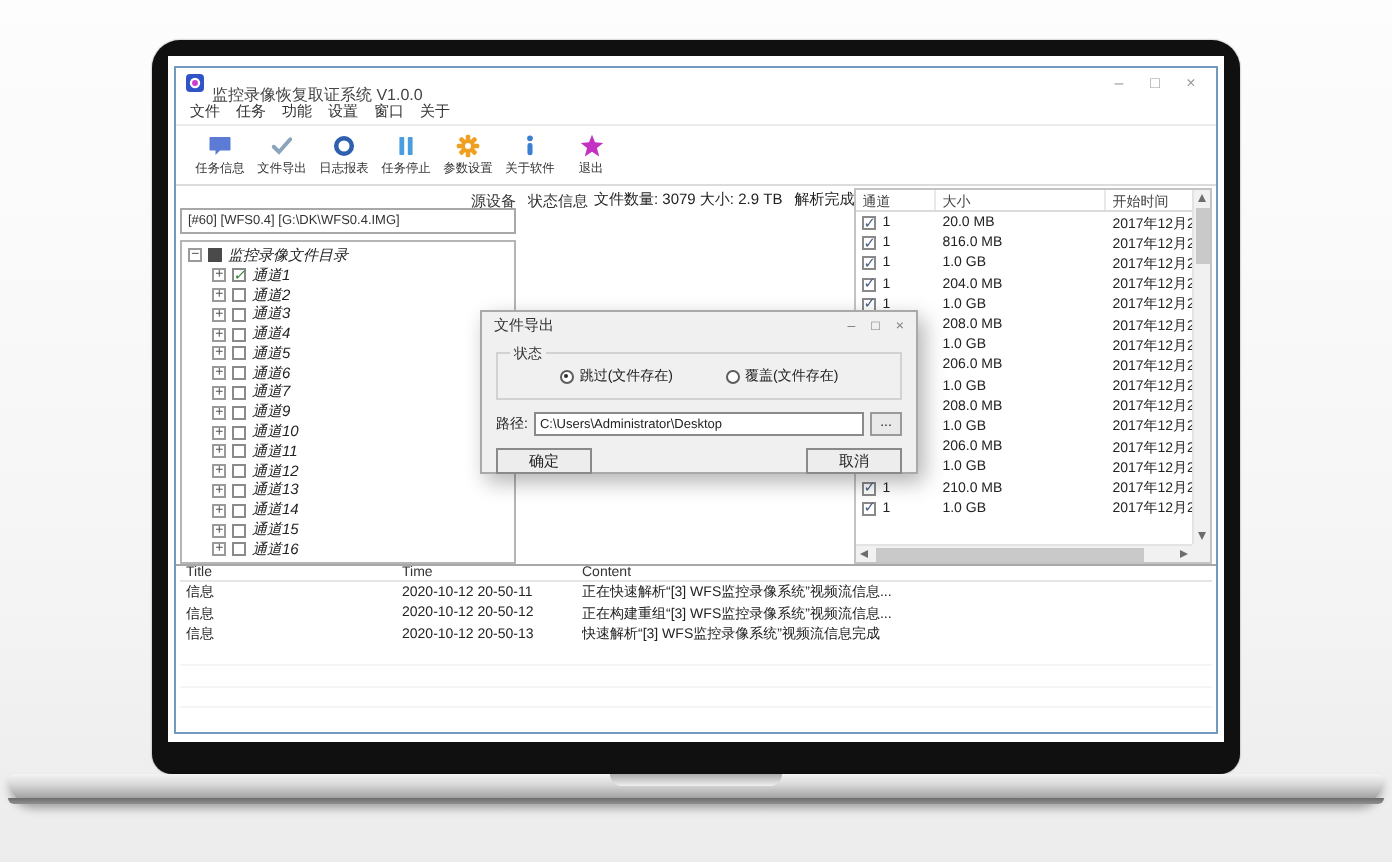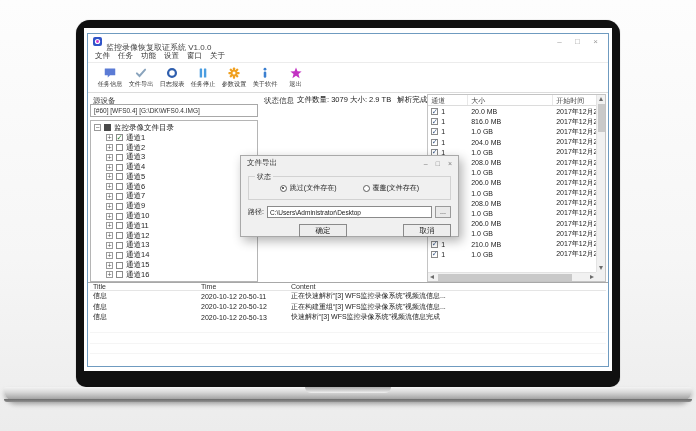--- a/index.html
+++ b/index.html
@@ -36,25 +36,25 @@
   .menubar { height:13px; display:flex; align-items:center; padding:0 3px; flex:none; }
   .menu-item { padding:0 4px; font-size:7.5px; color:#333; white-space:nowrap; }
   .toolbar { height:31px; border-top:1px solid #ececec; border-bottom:1px solid #dcdcdc;
     display:flex; align-items:center; padding:0 6px; flex:none; }
   .tool { width:31px; display:flex; flex-direction:column; align-items:center; gap:1px; }
   .tool svg { width:12px; height:12px; }
   .tool-label { font-size:6.5px; color:#333; white-space:nowrap; transform:scale(.95); }
 
   .main { flex:1; display:flex; padding:1px 2px 0 2px; gap:3px; min-height:0; }
   .left-col { width:168px; display:flex; flex-direction:column; min-height:0; }
-  .panel-label { font-size:7.5px; color:#333; padding:2px 0 1px 3px; height:10px; white-space:nowrap; }
+  .panel-label { font-size:7.5px; color:#333; padding:2px 0 1px 3px; height:10px; white-space:nowrap;text-align:right; }
   .device-box { border:1px solid #a8a8a8; height:13px; line-height:11px; padding:0 3px;
     font-size:6.5px; color:#333; background:#fff; white-space:nowrap; overflow:hidden; }
   .tree { flex:1; border:1px solid #b5b5b5; margin-top:3px; overflow:hidden;
-    padding:2px 0 0 3px; background:#fff; }
+    padding:2px 0 0 3px; background:#fff;font-style:italic; }
   .tree-item { display:flex; align-items:center; gap:3px; height:9.8px;
     font-size:7.5px; white-space:nowrap; }
   .tree-item.child { padding-left:12px; }
   .expander { width:7px; height:7px; flex:none; border:1px solid #9a9a9a; background:#fff;
     color:#555; font-size:7px; line-height:5px; text-align:center; }
   .cb { width:7px; height:7px; flex:none; border:1px solid #8a8a8a; background:#fff; position:relative; }
   .cb.checked::after { content:"✓"; position:absolute; top:-2.5px; left:-0.5px;
     font-size:7.5px; color:#2e7d32; }
   .cb.dark { background:#4a4a4a; border-color:#4a4a4a; }
   .ft-row .cb.checked::after { color:#44608a; }
@@ -117,21 +117,21 @@
   .radio-opt { display:flex; align-items:center; gap:3px; font-size:7px; }
   .radio { width:7px; height:7px; border:1px solid #5d5d5d; border-radius:50%; background:#fff;
     position:relative; flex:none; }
   .radio.selected::after { content:""; position:absolute; inset:1.5px; background:#2b2b2b; border-radius:50%; }
   .path-row { display:flex; align-items:center; margin-top:6px; gap:3px; }
   .path-label { font-size:7px; flex:none; }
   .path-input { flex:1; height:12px; border:1px solid #8a8a8a; background:#fff;
     font-size:6.5px; padding:0 2px; font-family:"Liberation Sans", sans-serif; color:#222; min-width:0; }
   .browse-btn { width:16px; height:12px; border:1px solid #9a9a9a; background:#e9e9e9;
     font-size:7px; text-align:center; line-height:10px; flex:none; }
-  .dlg-buttons { display:flex; justify-content:flex-end; gap:56px; margin-top:6px; }
+  .dlg-buttons { display:flex; justify-content:space-between; gap:38px; margin-top:6px; }
   .dlg-btn { width:48px; height:13px; border:1px solid #8a8a8a; background:#ededed;
     font-size:7.5px; text-align:center; line-height:11px; }
 </style>
 </head>
 <body>
 
 <div class="bezel"></div>
 <div class="screen">
 
   <div class="window">

